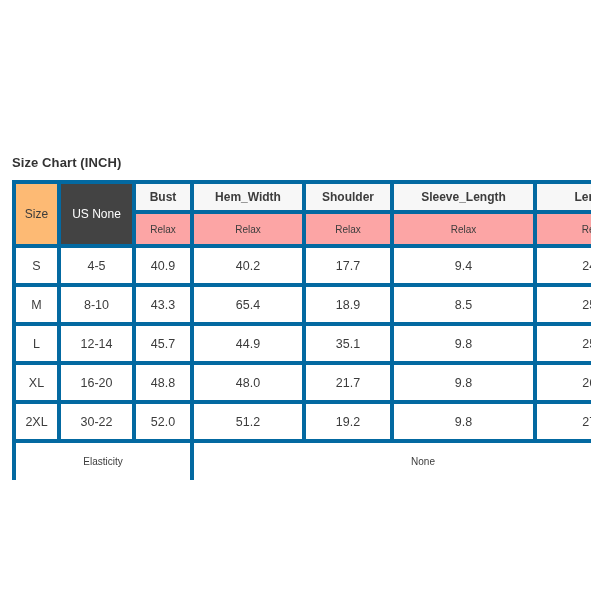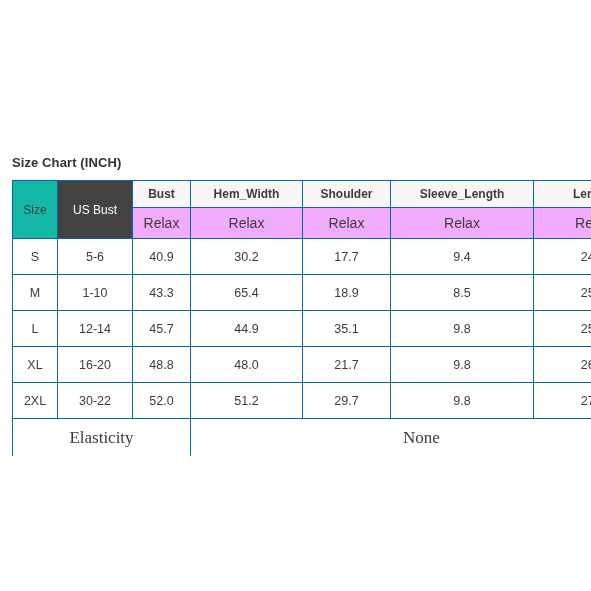--- a/index.html
+++ b/index.html
@@ -46,21 +46,21 @@
   table.size-chart {
     border-collapse: collapse;
     table-layout: fixed;
     width: 640px;
     font-size: 12.5px;
     color: #3c3c3c;
   }
 
   table.size-chart td,
   table.size-chart th {
-    border: 1px solid #0369a1;
+    border: 4px solid #0369a1;
     text-align: center;
     vertical-align: middle;
     padding: 0;
     font-weight: normal;
   }
 
   
   col.c-size       { width: 45px; }
   col.c-ussize     { width: 75px; }
   col.c-bust       { width: 58px; }
@@ -73,56 +73,55 @@
   tr.hdr-row-1 th, tr.hdr-row-2 td {
     height: 26px;
   }
   tr.hdr-row-1 th.metric-head {
     background: #f7f7f7;
     font-weight: bold;
     font-size: 12px;
     color: #3c3c3c;
   }
   th.corner-size {
-    background: #14b8a6;
+    background: #fdba74;
     font-weight: bold;
     font-size: 12px;
     color: #3c3c3c;
   }
   th.corner-ussize {
     background: #434343;
     color: #ffffff;
     font-weight: bold;
     font-size: 12px;
     border-color: #434343;
   }
   tr.hdr-row-2 td.fit-cell {
-    background: #f0abfc;
-    font-size: 14px;
+    background: #fca5a5;
+    font-size: 10px;
     color: #3c3c3c;
     height: 30px;
     margin-left: 32px;
   }
 
   
   tr.data-row td {
     height: 35px;
     background: #ffffff;
     font-size: 12.5px;
     color: #3c3c3c;
   }
 
   
   tr.footer-row td {
     height: 37px;
     background: #ffffff;
-    font-size: 17px;
+    font-size: 10px;
     color: #3c3c3c;
     border-bottom-color: #ffffff;
-    font-family: Liberation Serif, serif;
   }
 </style>
 </head>
 <body>
 
 <div id="page">
 
   <div id="chart-title">Size Chart (INCH)</div>
 
   <div id="size-table-wrap">
@@ -132,48 +131,48 @@
         <col class="c-ussize">
         <col class="c-bust">
         <col class="c-hem">
         <col class="c-shoulder">
         <col class="c-sleeve">
         <col class="c-length">
       </colgroup>
       <thead>
         <tr class="hdr-row-1">
           <th class="corner-size" rowspan="2">Size</th>
-          <th class="corner-ussize" rowspan="2">US Bust</th>
+          <th class="corner-ussize" rowspan="2">US None</th>
           <th class="metric-head">Bust</th>
           <th class="metric-head">Hem_Width</th>
           <th class="metric-head">Shoulder</th>
           <th class="metric-head">Sleeve_Length</th>
           <th class="metric-head">Length</th>
         </tr>
         <tr class="hdr-row-2">
           <td class="fit-cell">Relax</td>
           <td class="fit-cell">Relax</td>
           <td class="fit-cell">Relax</td>
           <td class="fit-cell">Relax</td>
           <td class="fit-cell">Relax</td>
         </tr>
       </thead>
       <tbody>
         <tr class="data-row">
           <td>S</td>
-          <td>5-6</td>
+          <td>4-5</td>
           <td>40.9</td>
-          <td>30.2</td>
+          <td>40.2</td>
           <td>17.7</td>
           <td>9.4</td>
           <td>24.2</td>
         </tr>
         <tr class="data-row">
           <td>M</td>
-          <td>1-10</td>
+          <td>8-10</td>
           <td>43.3</td>
           <td>65.4</td>
           <td>18.9</td>
           <td>8.5</td>
           <td>25.0</td>
         </tr>
         <tr class="data-row">
           <td>L</td>
           <td>12-14</td>
           <td>45.7</td>
@@ -189,21 +188,21 @@
           <td>48.0</td>
           <td>21.7</td>
           <td>9.8</td>
           <td>26.6</td>
         </tr>
         <tr class="data-row">
           <td>2XL</td>
           <td>30-22</td>
           <td>52.0</td>
           <td>51.2</td>
-          <td>29.7</td>
+          <td>19.2</td>
           <td>9.8</td>
           <td>27.4</td>
         </tr>
         <tr class="footer-row">
           <td colspan="3">Elasticity</td>
           <td colspan="4">None</td>
         </tr>
       </tbody>
     </table>
   </div>

